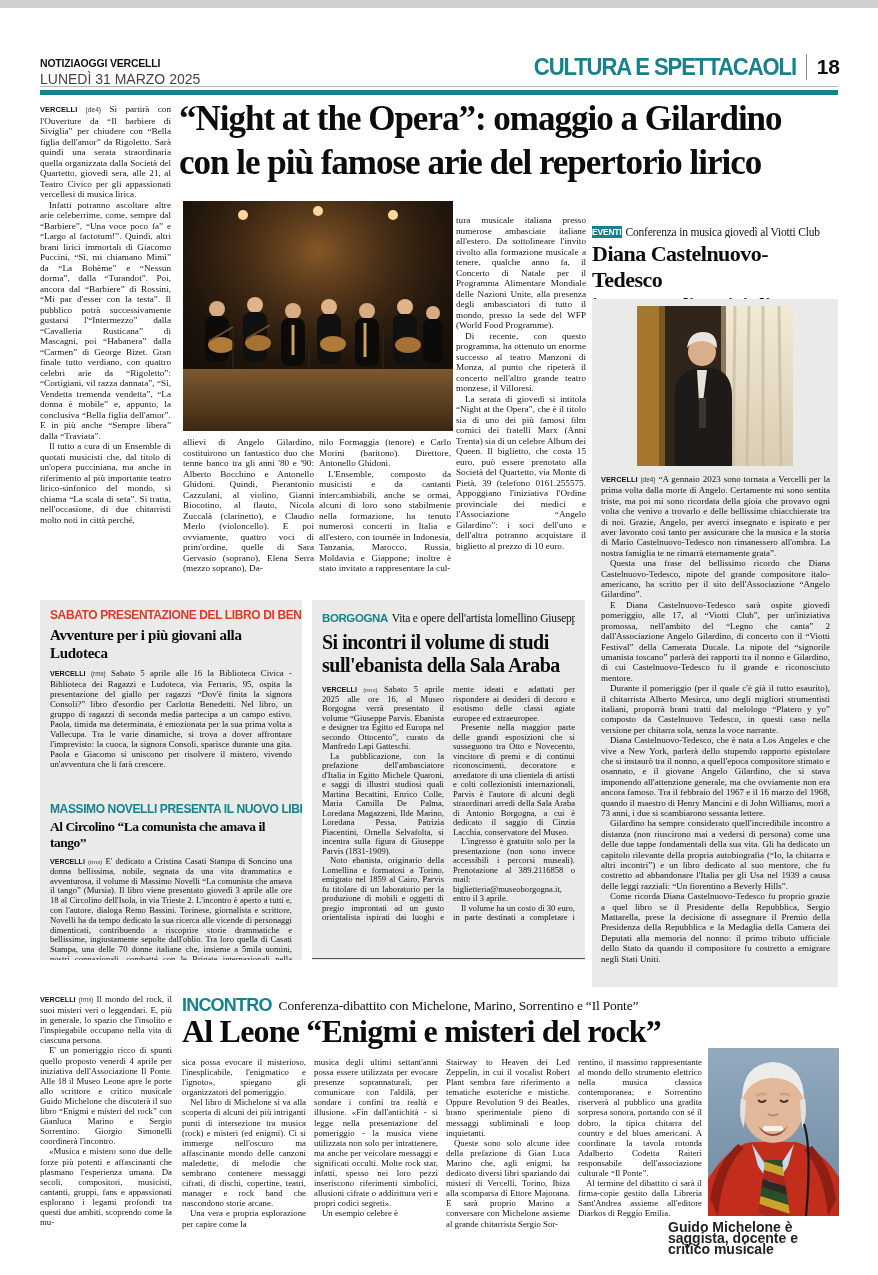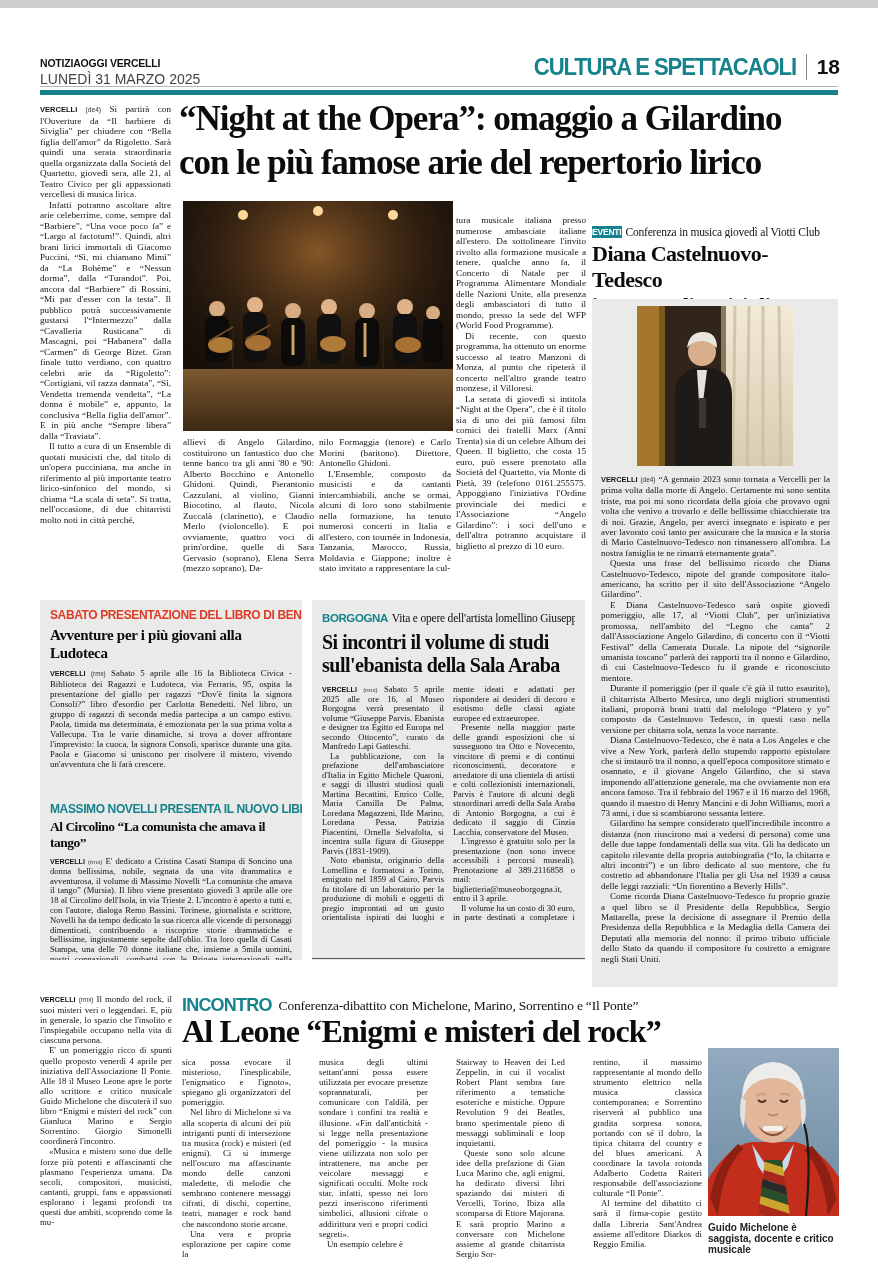--- a/index.html
+++ b/index.html
@@ -66,27 +66,27 @@
   .bg-col p + p{text-indent:8px;}
   .rule-borgogna{position:absolute;left:312px;top:958px;width:273px;height:1px;background:#555;}
 
   
   .rock-kicker{position:absolute;left:182px;top:995px;white-space:nowrap;overflow:hidden;width:520px;}
   .rock-kicker .kicker-label{font-family:"Liberation Sans",sans-serif;font-weight:700;font-size:18px;
         letter-spacing:-0.8px;color:#15828c;margin-right:7px;vertical-align:-1px;text-align:center;}
   .rock-kicker .kicker-rest{font-size:13.5px;letter-spacing:-0.2px;color:#111;}
   .rock-headline{position:absolute;left:182px;top:1013px;width:525px;font-weight:700;
                  font-size:32px;line-height:36px;letter-spacing:-0.8px;color:#0c0c0c;white-space:nowrap;}
-  .rock-cols{position:absolute;left:182px;top:1057px;width:520px;height:214px;display:flex;gap:28px;overflow:hidden;}
+  .rock-cols{position:absolute;left:182px;top:1057px;width:520px;height:214px;display:flex;gap:8px;overflow:hidden;}
   .rock-col{flex:1;text-align:justify;font-size:8.8px;line-height:10.1px;overflow:hidden;}
   .rock-col p{margin:0;}
   .rock-col p + p{text-indent:8px;}
   .rock-leftcol{font-size:8.8px;line-height:10.1px;}
-  .photo-caption{position:absolute;left:708px;top:1222px;width:131px;
-                 font-family:"Liberation Sans",sans-serif;font-weight:700;font-size:10px;
+  .photo-caption{position:absolute;left:668px;top:1222px;width:131px;
+                 font-family:"Liberation Sans",sans-serif;font-weight:700;font-size:14px;
                  line-height:11px;color:#222;}
 </style>
 </head>
 <body>
 
 <div class="page">
   <div class="scan-top"></div>
 
   <div class="mast-left">
     <div class="mast-name">NOTIZIAOGGI VERCELLI</div>

